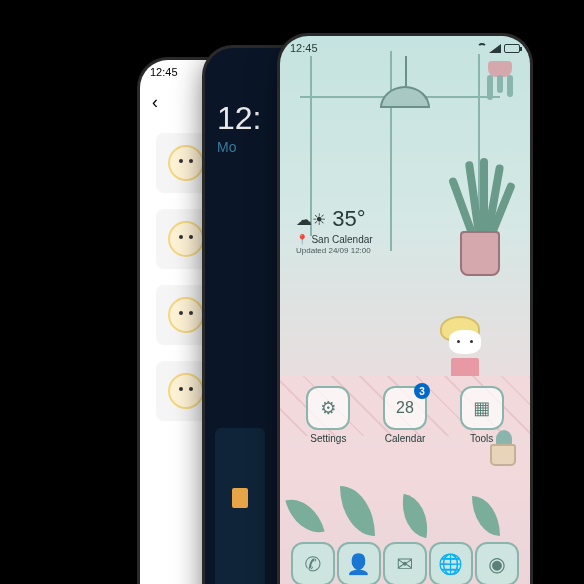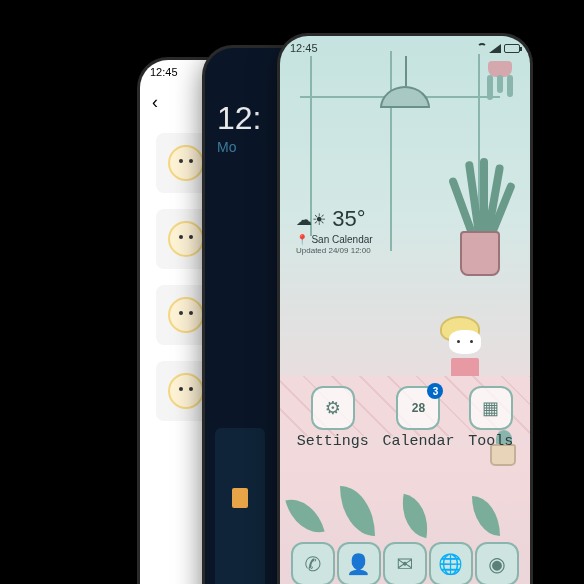--- a/index.html
+++ b/index.html
@@ -308,41 +308,40 @@
   border: 2px solid #8ab5ad;
   border-radius: 12px;
   display: flex;
   align-items: center;
   justify-content: center;
   font-size: 18px;
   color: #5a8078;
   position: relative;
 }
 .app-label {
-  font-size: 15px;
+  font-size: 10px;
   color: #2a3a3a;
   font-weight: 500;
-  font-family: Liberation Mono, monospace;
 }
 .badge {
   position: absolute;
   top: -5px;
   right: -5px;
   width: 16px;
   height: 16px;
   background: #0068c8;
   color: #fff;
   border-radius: 50%;
   font-size: 10px;
   display: flex;
   align-items: center;
   justify-content: center;
   font-weight: 600;
 }
-.cal-num { font-size: 12px; font-weight: 700; color: #4a6a62; text-align: right; }
+.cal-num { font-size: 16px; font-weight: 400; color: #4a6a62; text-align: right; }
 
 .dock-row {
   position: absolute;
   bottom: 50px;
   left: 0;
   right: 0;
   display: flex;
   justify-content: space-around;
   padding: 0 10px;
 }

